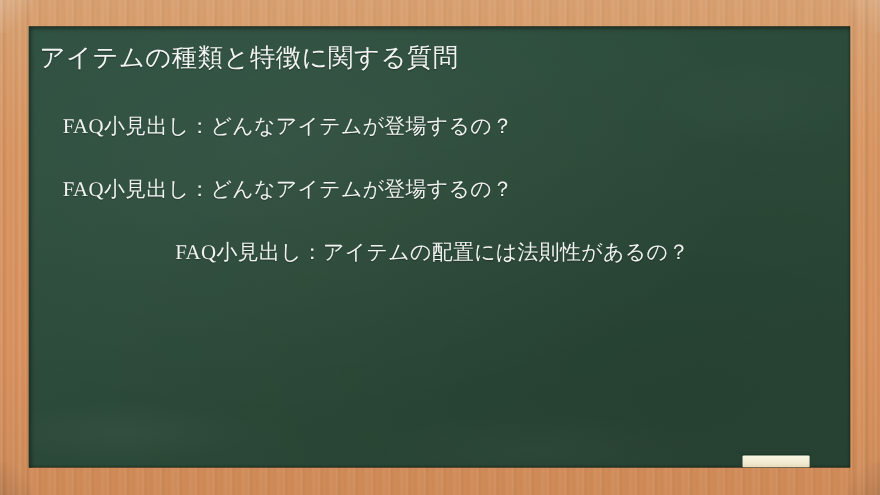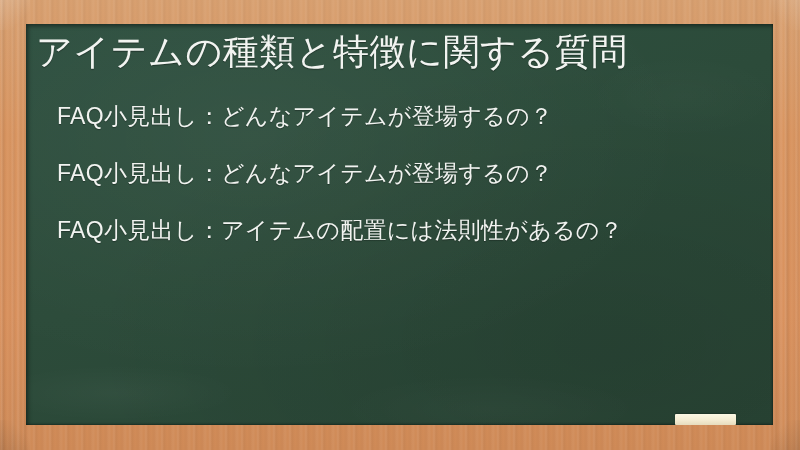--- a/index.html
+++ b/index.html
@@ -107,48 +107,49 @@
       radial-gradient(ellipse 140px 60px at 88% 18%, rgba(255,255,255,0.018), rgba(255,255,255,0) 70%);
   }
 
   
   .board-title {
     position: absolute;
     left: 10px;
     top: 4px;
     right: 20px;
     color: #f2f4f1;
-    font-size: 36px;
+    font-size: 23px;
     line-height: 48px;
     font-weight: 400;
     letter-spacing: 0.5px;
     white-space: nowrap;
     text-shadow: 0 1px 1px rgba(0,0,0,0.35);
   }
 
   .faq-list {
     position: absolute;
     left: 31px;
     top: 73px;
     right: 44px;
     margin: 0;
     padding: 0;
     list-style: none;
   }
 
   .faq-item {
     color: #f1f3f0;
-    font-size: 23px;
+    font-size: 19px;
     line-height: 38px;
     font-weight: 400;
     margin: 0 0 19px 0;
     letter-spacing: 0.3px;
     text-shadow: 0 1px 1px rgba(0,0,0,0.30);
+    font-family: Liberation Serif, serif;
   }
-  .faq-item:last-child { margin-bottom: 0; }
+  .faq-item:last-child { margin-bottom: 0; text-align: center; }
 
   
   .chalk-stick {
     position: absolute;
     left: 649px;
     bottom: 0px;
     width: 61px;
     height: 11px;
     background: linear-gradient(180deg, #fbf7e4 0%, #f4ecd2 55%, #e6dcbe 100%);
     border-radius: 1px;

